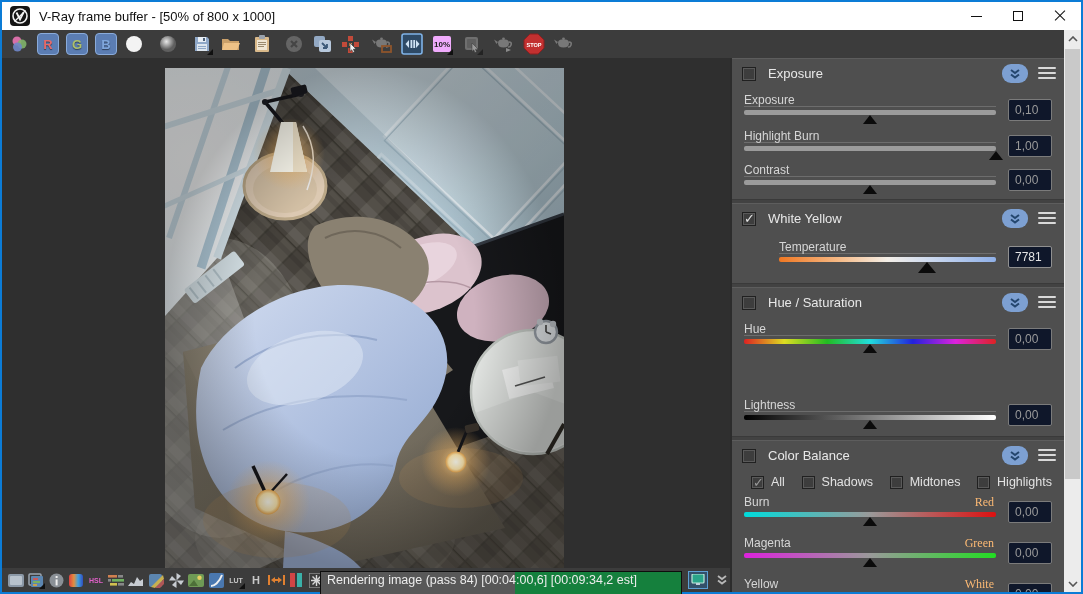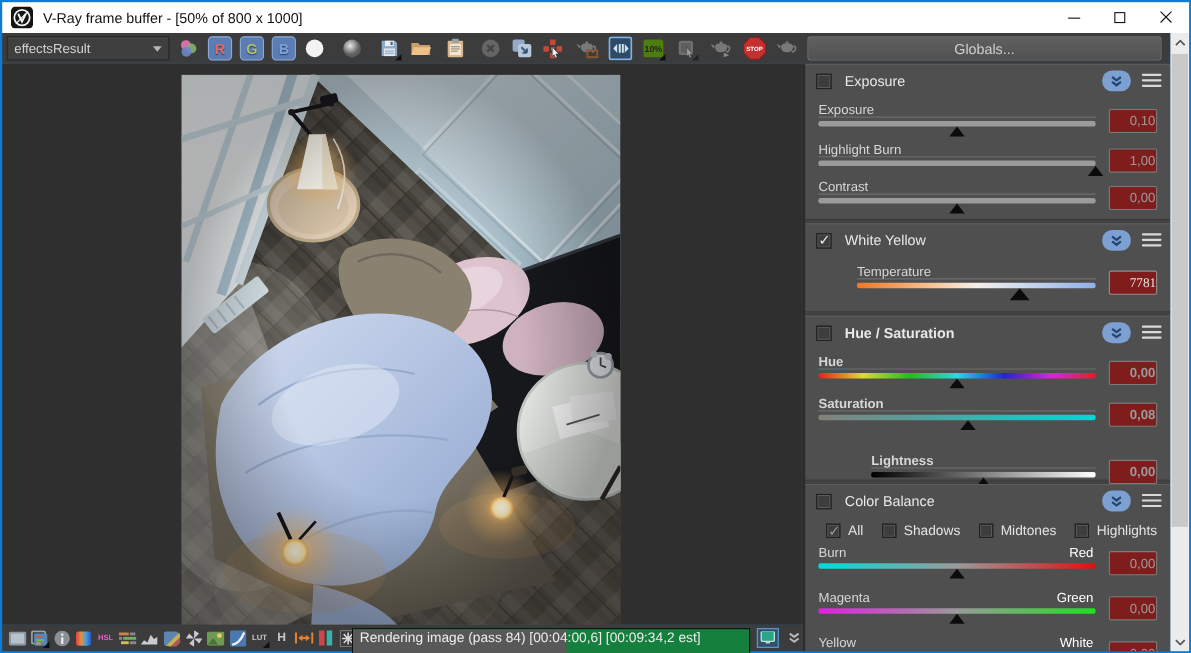--- a/index.html
+++ b/index.html
@@ -23,47 +23,47 @@
   #channel-select { width:148px; height:22px; margin-left:4px; background:#3f3f3f; border:1px solid #272727; box-shadow:inset 0 1px 0 #555; display:flex; align-items:center; color:#d2d2d2; font-size:12px; position:relative; flex:0 0 auto;}
   #channel-select .val { padding-left:6px; flex:1; }
   #channel-select .dd-arrow { width:0;height:0;border:4px solid transparent;border-top:5px solid #b7b7b7; margin-right:6px; margin-top:4px;}
   .ticon { width:22px; height:22px; margin-left:6px; position:relative; display:flex; align-items:center; justify-content:center; flex:0 0 auto; }
   .ticon svg { display:block; }
   .corner::after { content:""; position:absolute; right:0; bottom:0; width:0; height:0; border-left:6px solid transparent; border-bottom:6px solid #101010; }
   .chbtn { width:22px; height:22px; margin-left:7px; background:#5b7db3; border:1px solid #8aabda; border-radius:4px; font-weight:bold; font-size:13px; display:flex; align-items:center; justify-content:center; flex:0 0 auto; text-shadow:0 1px 1px rgba(0,0,0,.5); }
   .ch-r { color:#e46a6a; } .ch-g { color:#adc06b; } .ch-b { color:#7fa6dc; }
   #globals-btn { position:absolute; left:732px; top:3px; width:322px; height:22px; background:linear-gradient(#606060,#515151); border:1px solid #6f6f6f; border-radius:3px; color:#cfcfcf; font-size:13px; display:flex; align-items:center; justify-content:center; }
   .dim { opacity:.55; }
-  .tentxt { background:#4d7c0f; color:#222; font-size:8px; font-weight:bold; width:18px; height:16px; display:flex; align-items:center; justify-content:center; border-radius:2px;}
+  .tentxt { background:#f0abfc; color:#222; font-size:8px; font-weight:bold; width:18px; height:16px; display:flex; align-items:center; justify-content:center; border-radius:2px;}
 
   
   #canvas { position:absolute; left:2px; top:58px; width:728px; height:510px; background:#2f2f2f; }
   #render-image { position:absolute; left:163px; top:10px; width:399px; height:500px; }
 
   
   #panel { position:absolute; left:730px; top:58px; width:334px; height:534px; background:#424242; border-left:2px solid #2c2c2c; overflow:hidden; }
   .section { position:absolute; left:0; width:332px; background:#4f4f4f; border-top:1px solid #5d5d5d; border-bottom:1px solid #3a3a3a; }
   .sec-head { position:absolute; left:0; top:0; right:0; height:30px; }
   .cb { position:absolute; width:14px; height:14px; background:#3d3d3d; border:1px solid #202020; box-shadow:inset 0 0 0 1px #5a5a5a; }
   .cb.checked::after { content:"\2713"; position:absolute; left:1px; top:-2px; font-size:13px; color:#e6e6e6; }
   .cb.checked.gray::after { color:#9a9a9a; }
   .sec-cb { left:10px; top:8px; }
   .sec-title { position:absolute; left:36px; top:7px; font-size:13px; color:#e8e8e8; }
   .collapse-btn { position:absolute; right:36px; top:5px; width:26px; height:19px; background:#7da0d2; border-radius:9px; display:flex; align-items:center; justify-content:center; }
   .menu-btn { position:absolute; right:8px; top:6px; width:18px; height:16px; display:flex; flex-direction:column; justify-content:space-between; padding:2px 0; }
   .menu-btn i { display:block; height:2px; background:#d9d9d9; border-radius:1px; }
   .slider { position:absolute; left:12px; right:12px; height:36px; }
   .rule { position:absolute; left:0; right:56px; top:13px; border-top:1px solid rgba(140,140,140,.5); }
   .slabel { position:absolute; left:0; top:0; font-size:12px; color:#d6d6d6; background:transparent; }
-  .slabel-r { position:absolute; right:58px; top:0; font-size:12px; color:#ffffff; }
+  .slabel-r { position:absolute; right:58px; top:0; font-size:12px; color:#fdba74;font-family:Liberation Serif, serif; }
   .track { position:absolute; left:0; right:56px; top:17px; height:5px; border-radius:2px; background:#9b9b9b; }
   .handle { position:absolute; top:5px; left:50%; transform:translateX(-50%); width:0; height:0; border:7px solid transparent; border-bottom:9px solid #0b0b0b; border-top:none; }
   .handle.big { border-left-width:9px; border-right-width:9px; border-bottom-width:11px; }
-  .vbox { position:absolute; right:0; top:6px; width:44px; height:22px; background:#7f1d1d; border:1px solid #7b7b7b; border-radius:2px; font-size:12px; color:#9a9a9a; display:flex; align-items:center; padding-left:18px; }
-  .vbox.enabled { color:#e4e4e4; border-color:#909090;font-family:Liberation Serif, serif; }
+  .vbox { position:absolute; right:0; top:6px; width:44px; height:22px; background:#0f172a; border:1px solid #7b7b7b; border-radius:2px; font-size:12px; color:#9a9a9a; display:flex; align-items:center; padding-left:6px; }
+  .vbox.enabled { color:#e4e4e4; border-color:#909090; }
   .t-temp { background:linear-gradient(90deg,#ef7722,#f6bb88 28%,#f4efe8 50%,#ccd9ef 70%,#8fb0e8 100%); }
   .t-hue { background:linear-gradient(90deg,#dd2222,#dddd22 16%,#22bb22 33%,#22dddd 50%,#2222dd 67%,#dd22dd 84%,#dd2222 100%); }
   .t-sat { background:linear-gradient(90deg,#85807a,#00d8d8); }
   .t-light { background:linear-gradient(90deg,#000,#fff); }
   .t-cr { background:linear-gradient(90deg,#00dcdc,#9a9a9a 50%,#dd1111); }
   .t-mg { background:linear-gradient(90deg,#dd22dd,#9a9a9a 50%,#22dd22); }
   .modes { position:absolute; left:12px; right:12px; top:32px; height:18px; display:flex; justify-content:space-between; }
   .mode { position:relative; display:flex; align-items:center; }
   .mode .cb { position:relative; left:0; top:0; width:13px; height:13px; }
   .mode span { margin-left:7px; font-size:12.5px; color:#e2e2e2; }
@@ -104,24 +104,20 @@
       <div class="wbtn">
           <span class="gl-max"></span>
         </div>
       <div class="wbtn">
           <span class="gl-close"></span>
         </div>
     </div>
   </div>
 
   <div id="toolbar">
-    <div id="channel-select">
-      <span class="val">effectsResult</span>
-      <span class="dd-arrow"></span>
-    </div>
 
     <span class="ticon">
       <svg width="18" height="18" viewBox="0 0 18 18">
         <circle cx="7" cy="6" r="4.5" fill="#d86fa8"></circle>
           <circle cx="12" cy="9" r="4.5" fill="#7fb36a" opacity=".9"></circle>
           <circle cx="7.5" cy="12" r="4.5" fill="#6f86c8" opacity=".9"></circle>
       </svg>
     </span>
     <span class="chbtn ch-r">R</span>
     <span class="chbtn ch-g">G</span>
@@ -237,21 +233,20 @@
     </span>
     <span class="ticon dim" style="margin-left:8px;">
       <svg width="22" height="19" viewBox="0 0 22 19">
         <path d="M5 8 q0 -3.5 4 -3.5 h3 q4 0 4 3.5 q0 4.5 -5.5 4.5 q-5.5 0 -5.5 -4.5 Z" fill="#a9a9a9"></path>
         <path d="M5 7 L1 4.5 L3.4 9" fill="#a9a9a9"></path>
         <path d="M16 7 q3 0 2 3 q-.8 2.4 -3 2" fill="none" stroke="#a9a9a9" stroke-width="1.6"></path>
         <circle cx="10.5" cy="3.8" r="1.4" fill="#a9a9a9"></circle>
       </svg>
     </span>
 
-    <div id="globals-btn">Globals...</div>
   </div>
 
   <div id="canvas">
     <svg id="render-image" viewBox="0 0 399 500" width="399" height="500" preserveAspectRatio="none">
       <defs>
         <pattern id="hb" width="34" height="34" patternUnits="userSpaceOnUse" patternTransform="rotate(45)">
           <rect x="0" y="0" width="17" height="34" fill="#534f48"></rect>
           <rect x="17" y="0" width="17" height="34" fill="#45413b"></rect>
           <rect x="0" y="0" width="34" height="1.4" fill="#35322c"></rect>
           <rect x="16.3" y="0" width="1.4" height="34" fill="#393630"></rect>
@@ -468,21 +463,21 @@
       <div class="slider" style="top:36px;margin-left:35px;">
         <span class="rule"></span>
         <span class="slabel">Temperature</span>
         <div class="track t-temp">
           <span class="handle big" style="left: 68%;"></span>
         </div>
         <span class="vbox enabled">7781</span>
       </div>
     </div>
 
-    <div class="section" style="top:229px;height:150px;font-weight:bold;">
+    <div class="section" style="top:229px;height:150px;">
       <div class="sec-head">
         <span class="cb sec-cb"></span>
         <span class="sec-title">Hue / Saturation</span>
         <span class="collapse-btn">
           <svg width="14" height="12" viewBox="0 0 14 12">
               <path d="M3 2 L7 5 L11 2 M3 6.5 L7 9.5 L11 6.5" fill="none" stroke="#24466e" stroke-width="2"></path>
             </svg>
         </span>
         <span class="menu-btn">
             <i></i>
@@ -491,29 +486,21 @@
           </span>
       </div>
       <div class="slider" style="top:34px;">
         <span class="rule"></span>
         <span class="slabel">Hue</span>
         <div class="track t-hue">
           <span class="handle" style="left: 50%;"></span>
         </div>
         <span class="vbox">0,00</span>
       </div>
-      <div class="slider" style="top:72px;">
-        <span class="rule"></span>
-        <span class="slabel">Saturation</span>
-        <div class="track t-sat">
-          <span class="handle" style="left: 54%;"></span>
-        </div>
-        <span class="vbox">0,08</span>
-      </div>
-      <div class="slider" style="top:124px;margin-left:48px;">
+      <div class="slider" style="top:110px;">
         <span class="rule"></span>
         <span class="slabel">Lightness</span>
         <div class="track t-light">
           <span class="handle" style="left: 50%;"></span>
         </div>
         <span class="vbox">0,00</span>
       </div>
     </div>
 
     <div class="section" style="top:382px;height:210px;">

